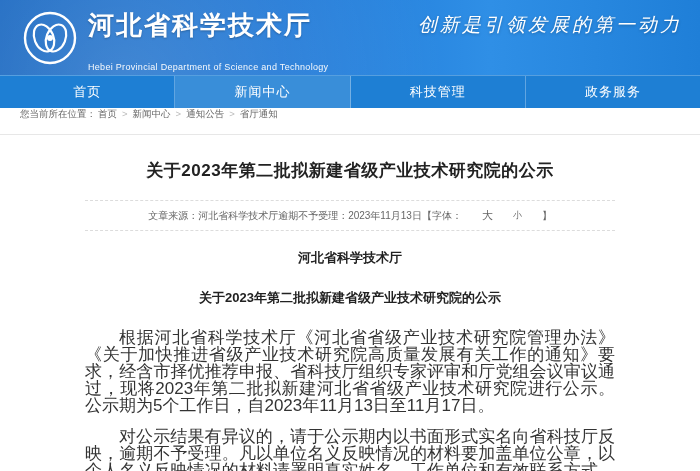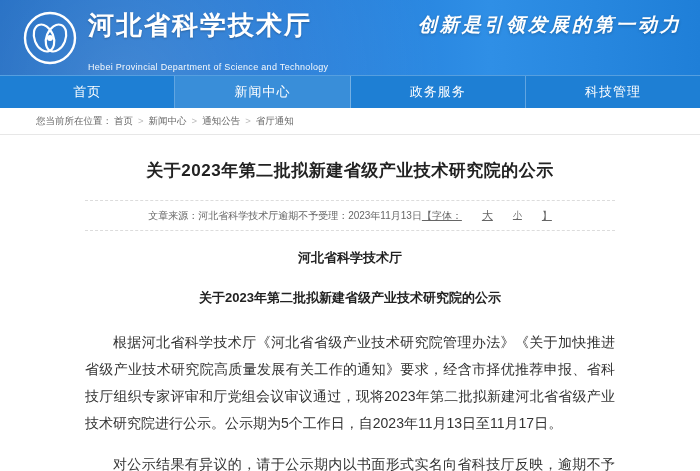--- a/index.html
+++ b/index.html
@@ -32,42 +32,42 @@
     text-shadow:0 1px 2px rgba(0,0,0,.25);
   }
   .org-en{
     font-size:9px;letter-spacing:.3px;line-height:14px;opacity:.95;
     margin-top:18px;
   }
   .slogan{
     position:absolute;right:18px;top:12px;color:#fff;
     font-size:19px;letter-spacing:3px;
     font-family:"Liberation Serif","DejaVu Serif",serif;
-    font-style:italic;font-weight:bold;
+    font-style:italic;font-weight:normal;
     text-shadow:0 1px 3px rgba(0,0,0,.25);
   }
   
   .nav{
     height:32px;background:#1e7fd4;
     display:flex;align-items:stretch;
     border-top:1px solid rgba(255,255,255,.25);
   }
   .nav-item{
     flex:1;display:flex;align-items:center;justify-content:center;
     color:#fff;font-size:13px;letter-spacing:1px;
     border-right:1px solid rgba(255,255,255,.30);
     cursor:pointer;
   }
   .nav-item:last-child{border-right:none;}
   .nav-item.active{background:rgba(255,255,255,.12);}
   
   .crumb-wrap{
     border-bottom:1px solid #e7e7e7;
-    height:26px;display:flex;align-items:center;
-    padding:0 36px;background:#fff;
+    height:26px;display:flex;
+    padding:0 20px;background:#fff;
   }
   .crumb{font-size:9.5px;color:#666;}
   .crumb a{color:#666;text-decoration:none;margin:0 2px;cursor:pointer;}
   .crumb .sep{color:#bbb;margin:0 3px;}
   
   .article{
     padding:0 85px;
   }
   .doc-title{
     text-align:center;
@@ -77,31 +77,31 @@
   }
   .meta-bar{
     border-top:1px dashed #dcdcdc;
     border-bottom:1px dashed #dcdcdc;
     padding:7px 0;
     display:flex;align-items:center;justify-content:center;
     font-size:10px;color:#666;
     margin-bottom:18px;
   }
   .meta-left,.meta-mid{flex:0 0 auto;}
-  .meta-right{display:flex;align-items:center;gap:20px;text-decoration:underline;}
+  .meta-right{display:flex;align-items:center;gap:20px;}
   .fs-btn{cursor:pointer;color:#666;}
   .fs-big{font-size:11px;}
   .fs-small{font-size:9px;}
   .body-center{
     text-align:center;font-size:13px;font-weight:bold;color:#222;
     margin:14px 0;
   }
   .body-center.sub{margin-top:22px;margin-bottom:22px;}
   p.para{
-    font-size:14px;line-height:27px;color:#333;
+    font-size:17px;line-height:17px;color:#333;
     text-indent:2em;margin:0 0 14px;text-align:justify;
   }
 </style>
 </head>
 <body>
 
 <div class="banner">
   <div class="logo">
     <svg width="56" height="56" viewBox="0 0 56 56">
       <circle cx="28" cy="28" r="25" fill="none" stroke="#ffffff" stroke-width="2.4"></circle>
@@ -113,22 +113,22 @@
   <div class="org-block">
     <div class="org-cn">河北省科学技术厅</div>
     <div class="org-en">Hebei Provincial Department of Science and Technology</div>
   </div>
   <div class="slogan">创新是引领发展的第一动力</div>
 </div>
 
 <div class="nav">
   <div class="nav-item">首页</div>
   <div class="nav-item active">新闻中心</div>
+  <div class="nav-item">科技管理</div>
   <div class="nav-item">政务服务</div>
-  <div class="nav-item">科技管理</div>
 </div>
 
 <div class="crumb-wrap">
   <div class="crumb">
     <span>您当前所在位置：</span><a>首页</a><span class="sep">&gt;</span><a>新闻中心</a><span class="sep">&gt;</span><a>通知公告</a><span class="sep">&gt;</span><a>省厅通知</a>
   </div>
 </div>
 
 <div class="article">
 

